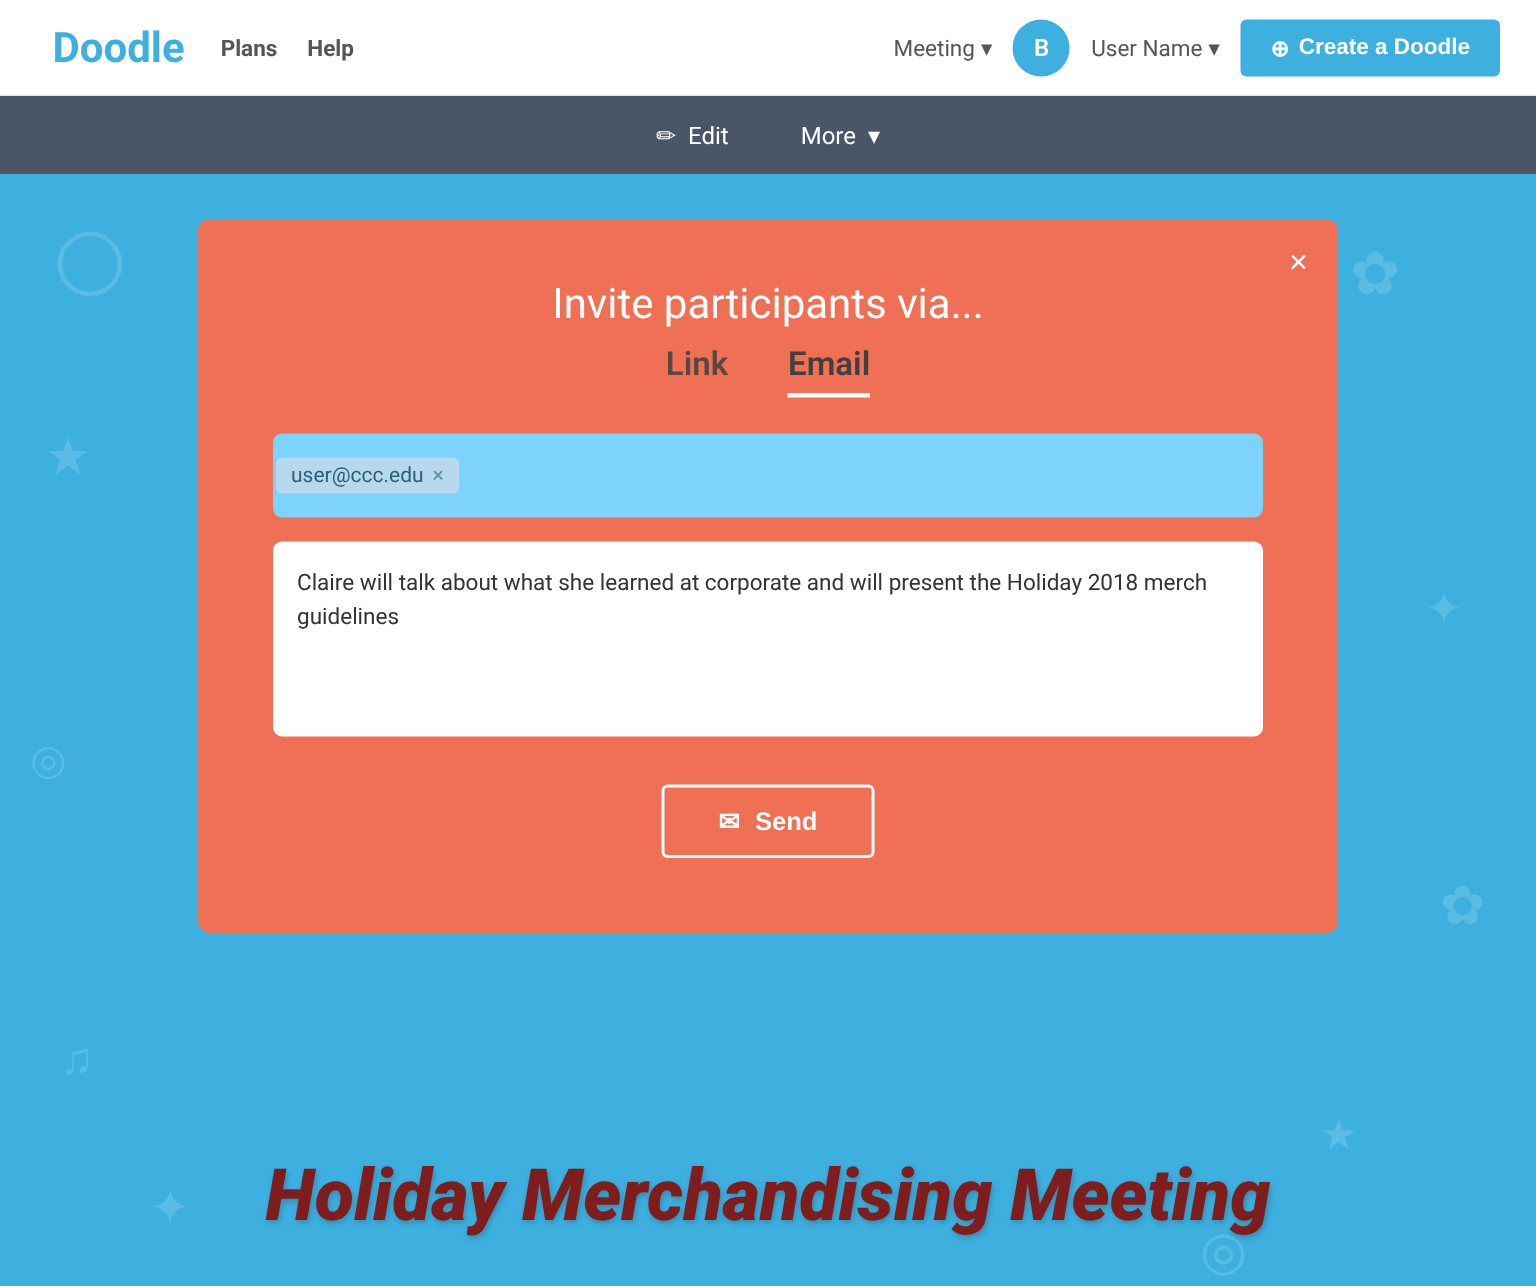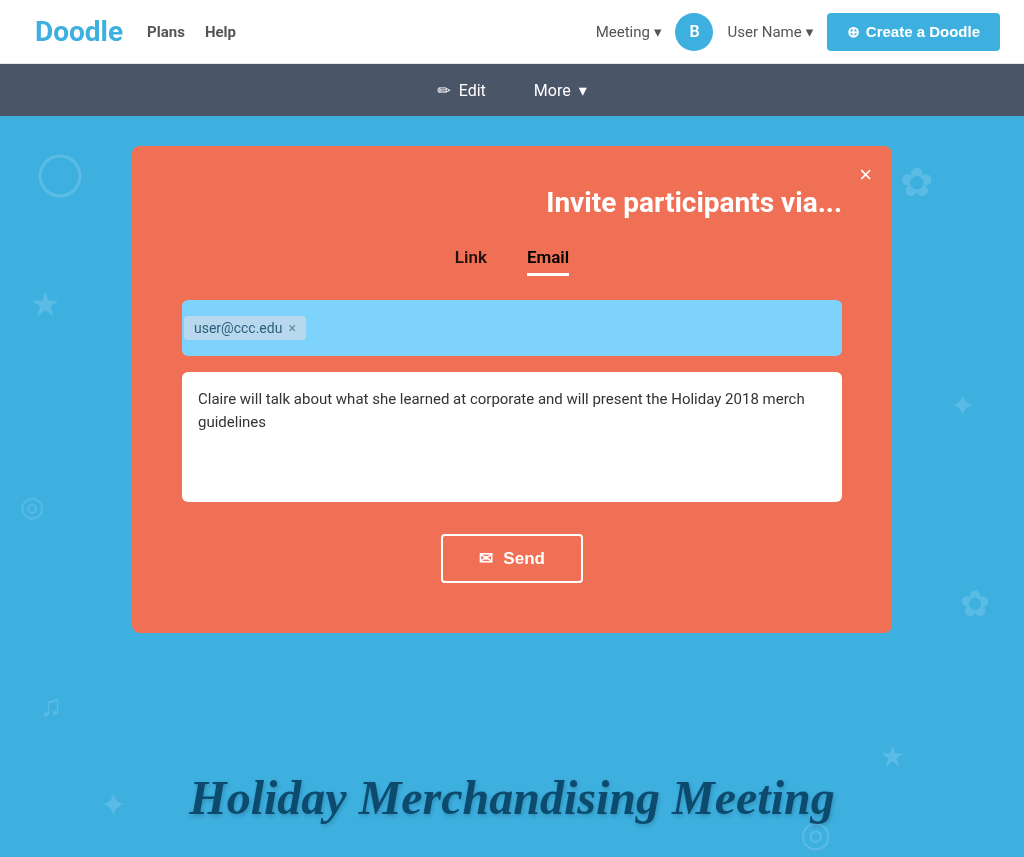--- a/index.html
+++ b/index.html
@@ -133,37 +133,37 @@
       position: absolute;
       top: 16px;
       right: 20px;
       color: #fff;
       font-size: 22px;
       cursor: pointer;
       background: none;
       border: none;
     }
     .modal-title {
-      text-align: right;
+      text-align: center;
       color: #fff;
       font-size: 28px;
-      font-weight: 700;
-      margin-bottom: 28px;
+      font-weight: 400;
+      margin-bottom: 12px;
     }
 
     
     .tabs {
       display: flex;
       justify-content: center;
       gap: 40px;
       margin-bottom: 24px;
     }
     .tab {
-      color: #000000;
-      font-size: 17px;
+      color: #404040;
+      font-size: 22px;
       font-weight: 600;
       padding-bottom: 6px;
       cursor: pointer;
       opacity: 0.85;
       border-bottom: 3px solid transparent;
     }
     .tab.active {
       border-bottom: 3px solid #fff;
       opacity: 1;
     }
@@ -230,27 +230,26 @@
       align-items: center;
       gap: 10px;
     }
 
     
     .bottom-title {
       position: absolute;
       bottom: 32px;
       text-align: center;
       width: 100%;
-      color: #0c4a6e;
+      color: #7f1d1d;
       font-size: 48px;
       font-weight: 900;
       font-style: italic;
       text-shadow: 1px 2px 4px rgba(0,0,0,0.2);
       z-index: 3;
-      font-family: Liberation Serif, serif;
     }
   </style>
 </head>
 <body>
 
 <nav class="navbar">
   <div class="navbar-logo">Doodle</div>
   <div class="navbar-links">
     <a class="navbar-link">Plans</a>
     <a class="navbar-link">Help</a>

